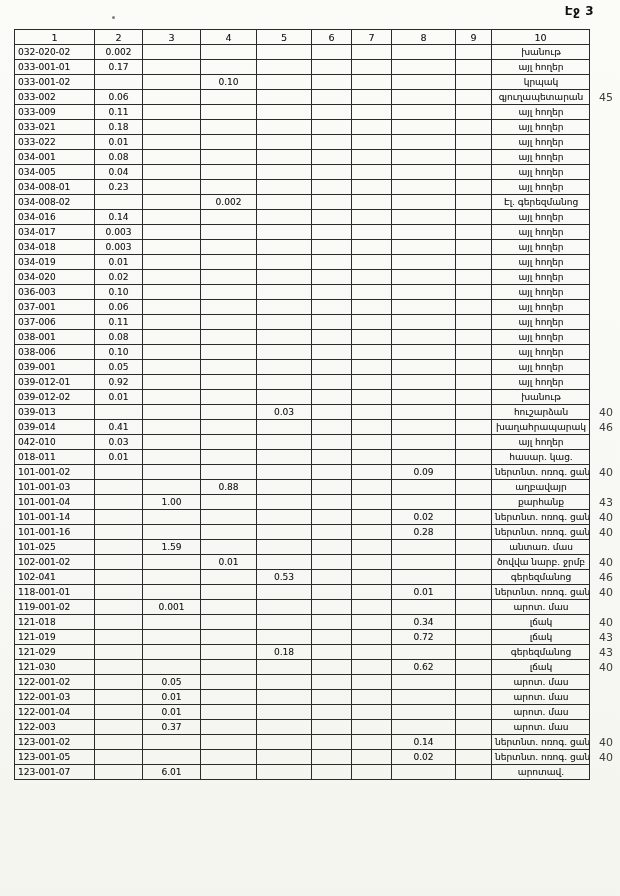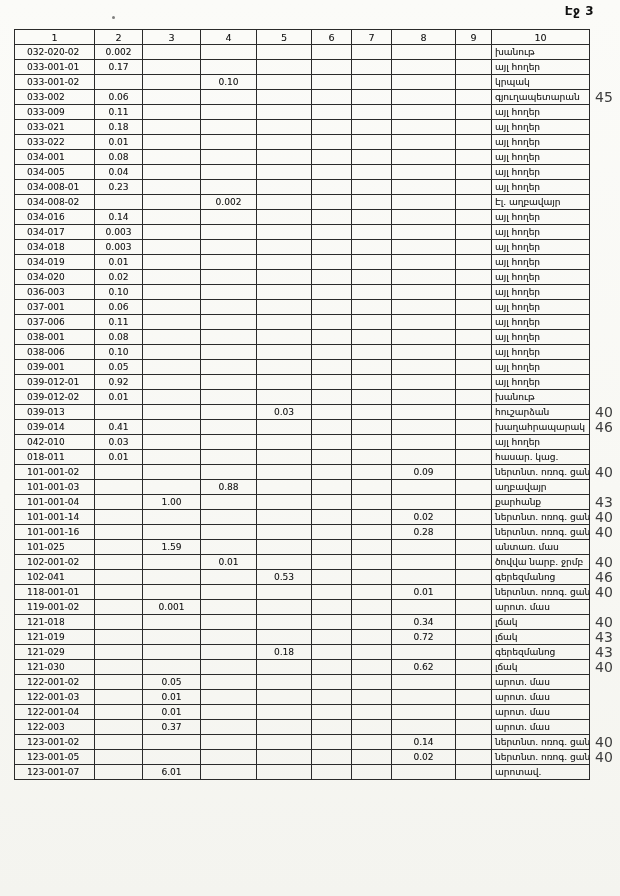--- a/index.html
+++ b/index.html
@@ -37,27 +37,27 @@
     font-size: 9px;
     line-height: 11px;
     overflow: hidden;
     white-space: nowrap;
     text-shadow: 0.2px 0.2px 0 rgba(0,0,0,0.3);
   }
   th {
     font-weight: normal; text-align: center; font-size: 9.5px;
     background: #fbfbf8;
   }
-  td.code { text-align: left; padding-left: 12px; }
+  td.code { text-align: left; padding-left: 3px; }
   td.num  { text-align: center; }
-  td.use  { text-align: left; padding-left: 3px; }
+  td.use  { text-align: center; padding-left: 3px; }
   th.note-cell, td.note-cell {
     border: none;
-    font-size: 14px; color: #3d3d3d;
-    text-align: center; padding-left: 5px;
+    font-size: 11px; color: #3d3d3d;
+    text-align: right; padding-left: 5px;
     text-shadow: none;
     background: transparent;
   }
 </style>
 </head>
 <body>
 
 <div class="page">
   <div class="page-label">Էջ 3</div>
 
@@ -226,21 +226,21 @@
         <tr>
           <td class="code">034-008-02</td>
           <td class="num"></td>
           <td class="num"></td>
           <td class="num">0.002</td>
           <td class="num"></td>
           <td class="num"></td>
           <td class="num"></td>
           <td class="num"></td>
           <td class="num"></td>
-          <td class="use">Էլ. աղբավայր</td>
+          <td class="use">Էլ. գերեզմանոց</td>
           <td class="note-cell"></td>
         </tr>
         <tr>
           <td class="code">034-016</td>
           <td class="num">0.14</td>
           <td class="num"></td>
           <td class="num"></td>
           <td class="num"></td>
           <td class="num"></td>
           <td class="num"></td>

